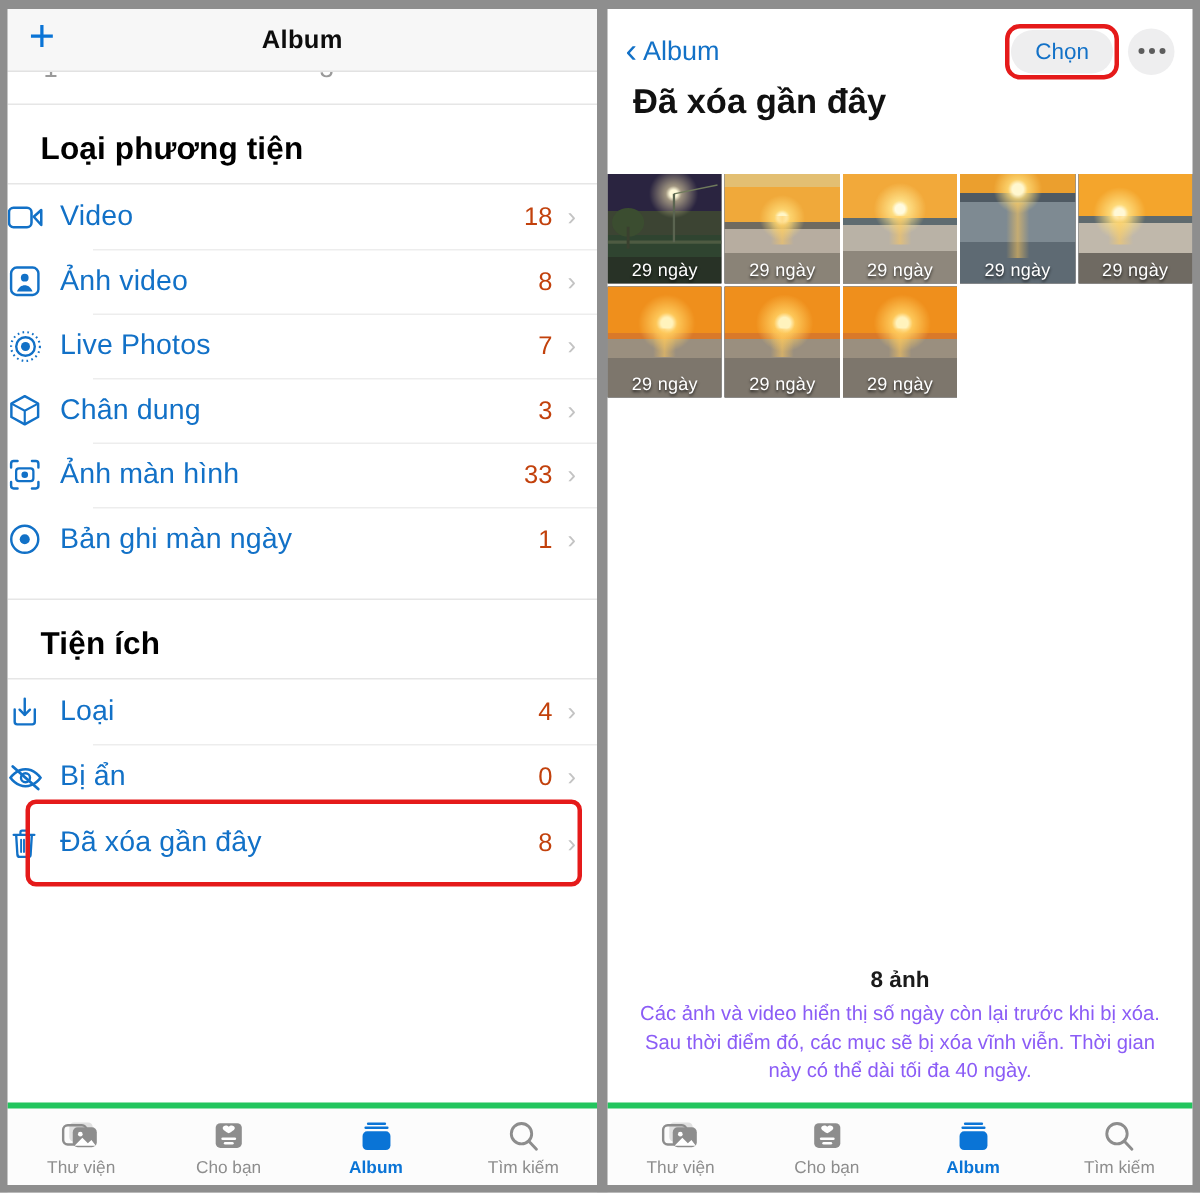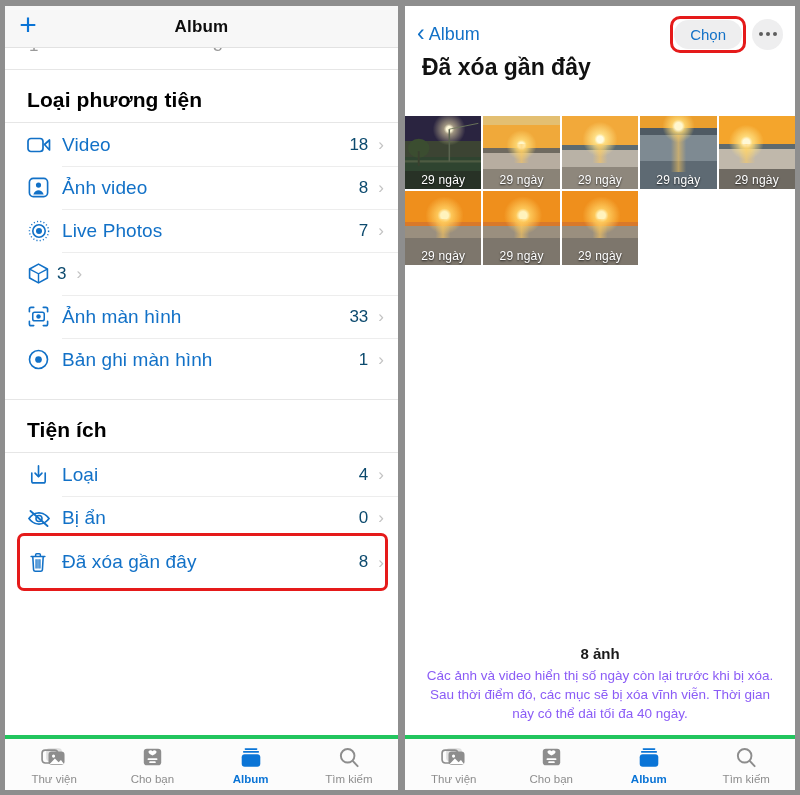--- a/index.html
+++ b/index.html
@@ -67,33 +67,33 @@
   .clipped-row span.c2 { left: 208px; }
 
   .section-head {
     font-size: 21px; font-weight: 700; color: #000000;
     padding: 18px 0 10px 22px; letter-spacing: .1px;
   }
   .sep-strong { height: 1px; background: #e6e6e6; margin-left: 0; }
 
   .row {
     position: relative; display: flex; align-items: center;
-    height: 43px; padding-left: 22px; padding-right: 14px;
+    height: 43px; padding-right: 14px;
   }
   .row + .row::before {
     content: ""; position: absolute; left: 57px; right: 0; top: 0; height: 1px; background: #ededed;
   }
   .row .ic {
     width: 30px; height: 26px; display: flex; align-items: center; justify-content: flex-start;
     color: #1271c7; flex: none;
   }
   .row .label {
     flex: 1; font-size: 19px; color: #1271c7; padding-left: 5px; letter-spacing: .1px;
   }
-  .row .count { font-size: 17px; color: #0c4a6e; padding-right: 10px; }
+  .row .count { font-size: 17px; color: #c2410c; padding-right: 10px; }
   .row .chev { color: #c3c3c3; font-size: 17px; font-weight: 400; line-height: 1; }
 
   .row-wrap-highlight { position: relative; }
   .hl-box {
     position: absolute; left: 12px; right: 10px; top: -6px; bottom: -6px;
     border: 3px solid #e51a1a; border-radius: 7px; pointer-events: none; z-index: 5;
   }
 
   
   .tabbar {
@@ -259,20 +259,21 @@
         <span class="chev">›</span>
       </div>
 
       <div class="row">
         <span class="ic">
           <svg width="23" height="23" viewBox="0 0 24 24">
               <path d="M12 2.2 L21.3 7.3 V16.7 L12 21.8 L2.7 16.7 V7.3 Z" fill="none" stroke="#1271c7" stroke-width="1.7" stroke-linejoin="round"></path>
               <path d="M2.8 7.4 L12 12.3 L21.2 7.4 M12 12.3 V21.7" fill="none" stroke="#1271c7" stroke-width="1.5"></path>
             </svg>
         </span>
+        <span class="label">Chân dung</span>
         <span class="count">3</span>
         <span class="chev">›</span>
       </div>
 
       <div class="row">
         <span class="ic">
           <svg width="23" height="23" viewBox="0 0 24 24">
               <g fill="none" stroke="#1271c7" stroke-width="1.7" stroke-linecap="round">
                 <path d="M2.5 7V4.3a1.8 1.8 0 0 1 1.8-1.8H7"></path>
                 <path d="M17 2.5h2.7a1.8 1.8 0 0 1 1.8 1.8V7"></path>
@@ -288,21 +289,21 @@
         <span class="chev">›</span>
       </div>
 
       <div class="row">
         <span class="ic">
           <svg width="23" height="23" viewBox="0 0 24 24">
               <circle cx="12" cy="12" r="9.4" fill="none" stroke="#1271c7" stroke-width="1.7"></circle>
               <circle cx="12" cy="12" r="3.5" fill="#1271c7"></circle>
             </svg>
         </span>
-        <span class="label">Bản ghi màn hình</span>
+        <span class="label">Bản ghi màn ngày</span>
         <span class="count">1</span>
         <span class="chev">›</span>
       </div>
 
       <div class="sep-strong" style="margin-top:18px"></div>
 
       <div class="section-head">Tiện ích</div>
       <div class="sep-strong"></div>
 
       <div class="row">

